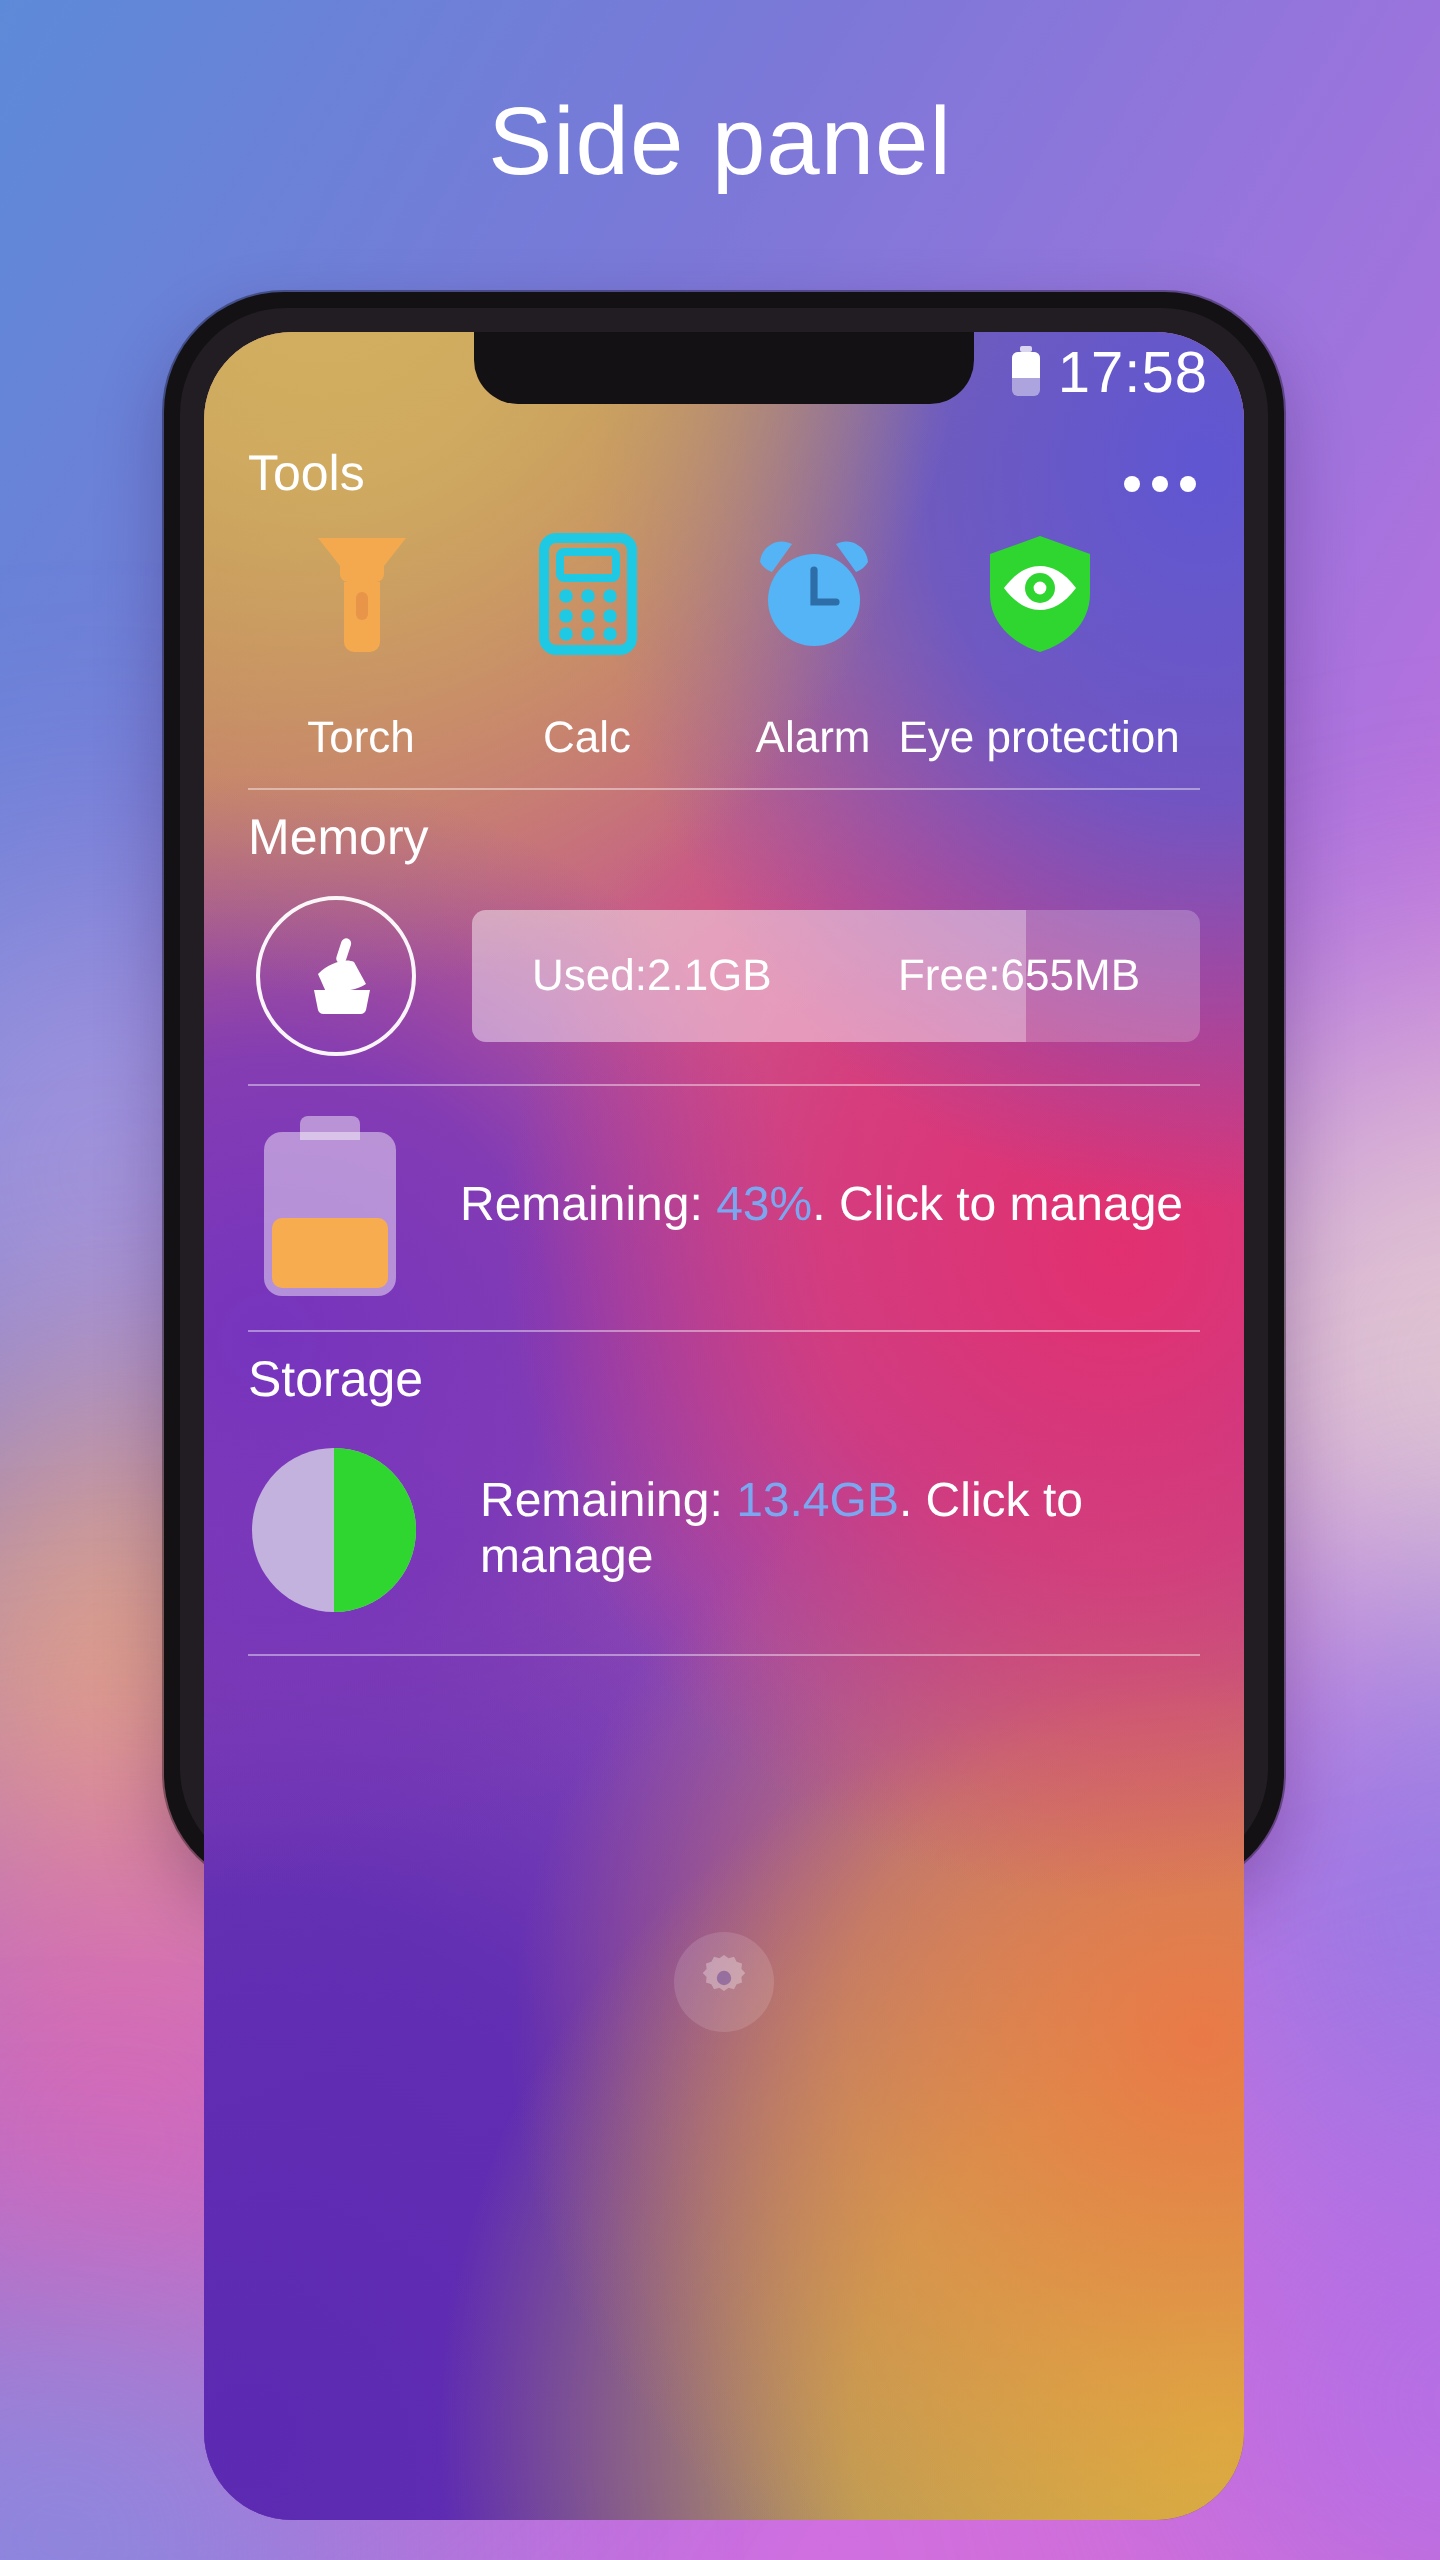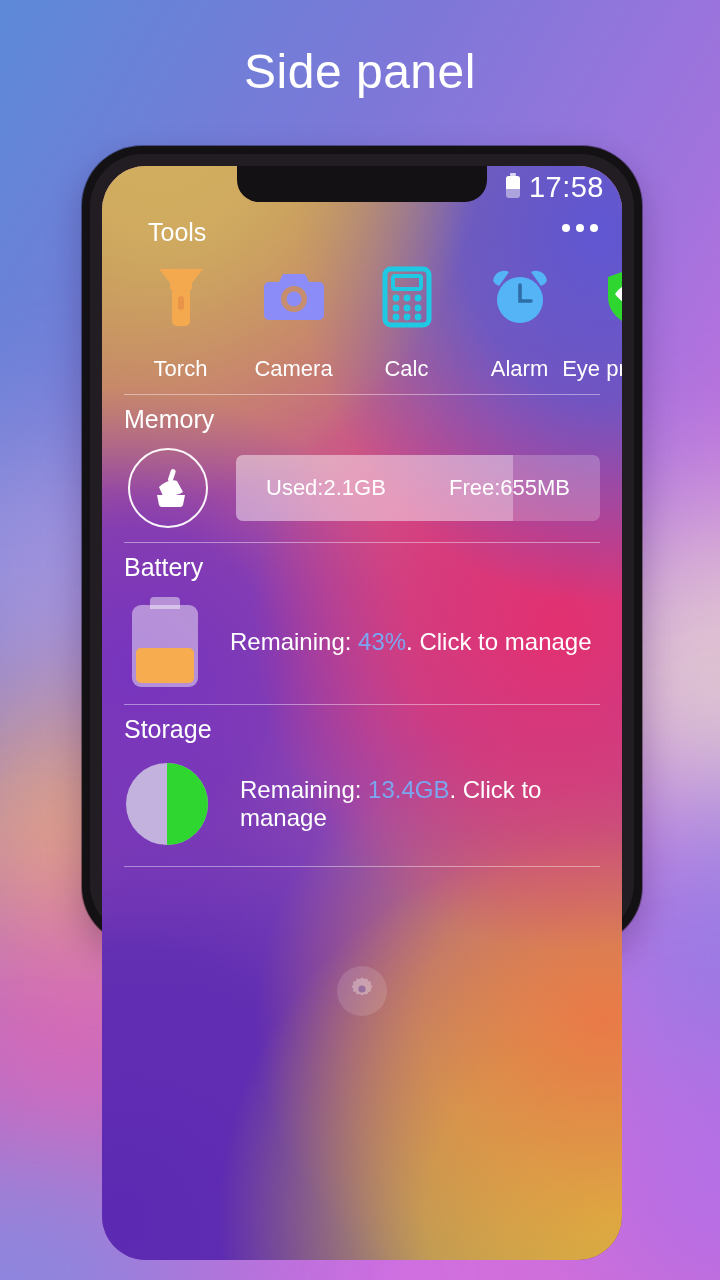--- a/index.html
+++ b/index.html
@@ -170,25 +170,24 @@
   .panel {
     position: absolute;
     inset: 0;
     z-index: 5;
     padding: 0 22px;
     box-sizing: border-box;
   }
 
   .panel-head {
     display: flex;
-    align-items: flex-start;
+    align-items: flex-end;
     justify-content: space-between;
     margin-top: 52px;
     height: 34px;
-    margin-left: 24px;
   }
   .panel-title {
     color: #ffffff;
     font-size: 25px;
   }
   .dots {
     display: flex;
     gap: 6px;
     padding: 6px 2px;
   }
@@ -403,30 +402,20 @@
             <span class="tool-ic">
               <svg width="52" height="62" viewBox="0 0 52 62">
                 <path d="M4 3 h44 l-11 14 v4 a4 4 0 0 1 -4 4 h-14 a4 4 0 0 1 -4 -4 v-4 Z" fill="#f5a94f"></path>
                 <path d="M17 25 h18 v30 a5 5 0 0 1 -5 5 h-8 a5 5 0 0 1 -5 -5 Z" fill="#f5a94f"></path>
                 <rect x="23" y="30" width="6" height="14" rx="3" fill="#e8954a"></rect>
               </svg>
             </span>
             <span class="tool-lb">Torch</span>
           </div>
 
-          <div class="tool">
-            <span class="tool-ic">
-              <svg width="62" height="50" viewBox="0 0 62 50">
-                <path d="M20 2 h22 l4 8 h10 a5 5 0 0 1 5 5 v28 a5 5 0 0 1 -5 5 h-50 a5 5 0 0 1 -5 -5 v-28 a5 5 0 0 1 5 -5 h10 Z" fill="#8b8cf8"></path>
-                <circle cx="31" cy="27" r="13" fill="#c68e6e"></circle>
-                <circle cx="31" cy="27" r="7.5" fill="#8b8cf8"></circle>
-              </svg>
-            </span>
-            <span class="tool-lb">Camera</span>
-          </div>
 
           <div class="tool">
             <span class="tool-ic">
               <svg width="50" height="62" viewBox="0 0 50 62">
                 <rect x="3" y="3" width="44" height="56" rx="6" fill="none" stroke="#1fc9e4" stroke-width="5"></rect>
                 <rect x="11" y="10" width="28" height="13" rx="2" fill="none" stroke="#1fc9e4" stroke-width="4"></rect>
                 <g fill="#1fc9e4">
                   <circle cx="14" cy="32" r="3.4"></circle>
                     <circle cx="25" cy="32" r="3.4"></circle>
                     <circle cx="36" cy="32" r="3.4"></circle>
@@ -483,21 +472,20 @@
             <span class="mem-fill" style="width: 76%;"></span>
             <span class="mem-labels">
               <span>Used:2.1GB</span>
               <span>Free:655MB</span>
             </span>
           </span>
         </div>
 
         <div class="divider"></div>
 
-        <div class="sec-title">Battery</div>
         <div class="batt-row">
           <span class="batt-ic">
             <span class="batt-tip"></span>
             <span class="batt-body">
               <span class="batt-level" style="height: 43%; background: rgb(247, 173, 79);"></span>
             </span>
           </span>
           <span class="row-text">
             <span>Remaining: </span><span class="hl" style="color: rgb(122, 167, 240);">43%</span><span>. Click to manage</span>
           </span>

